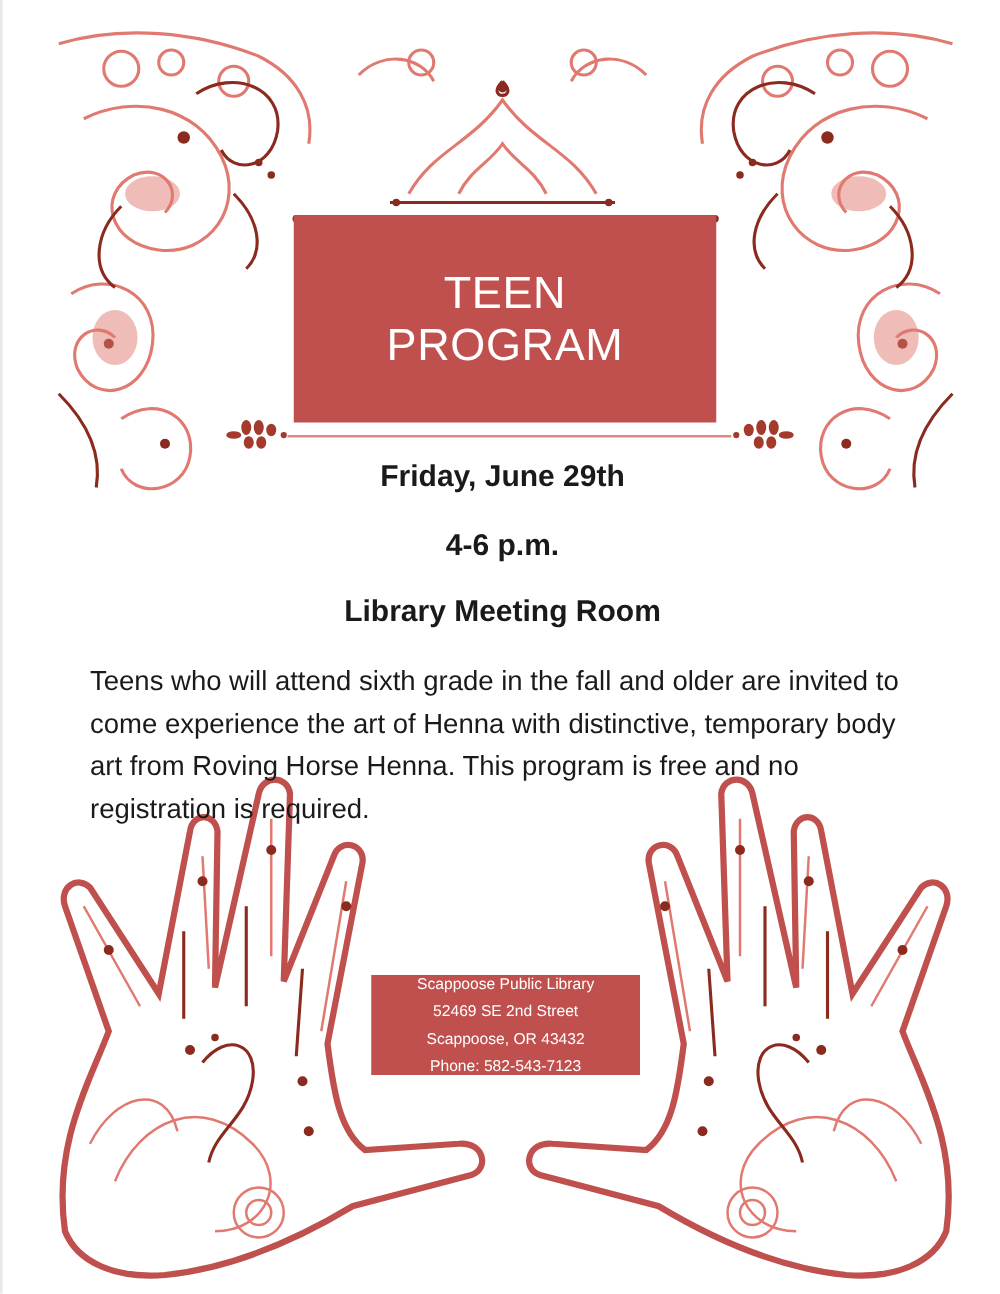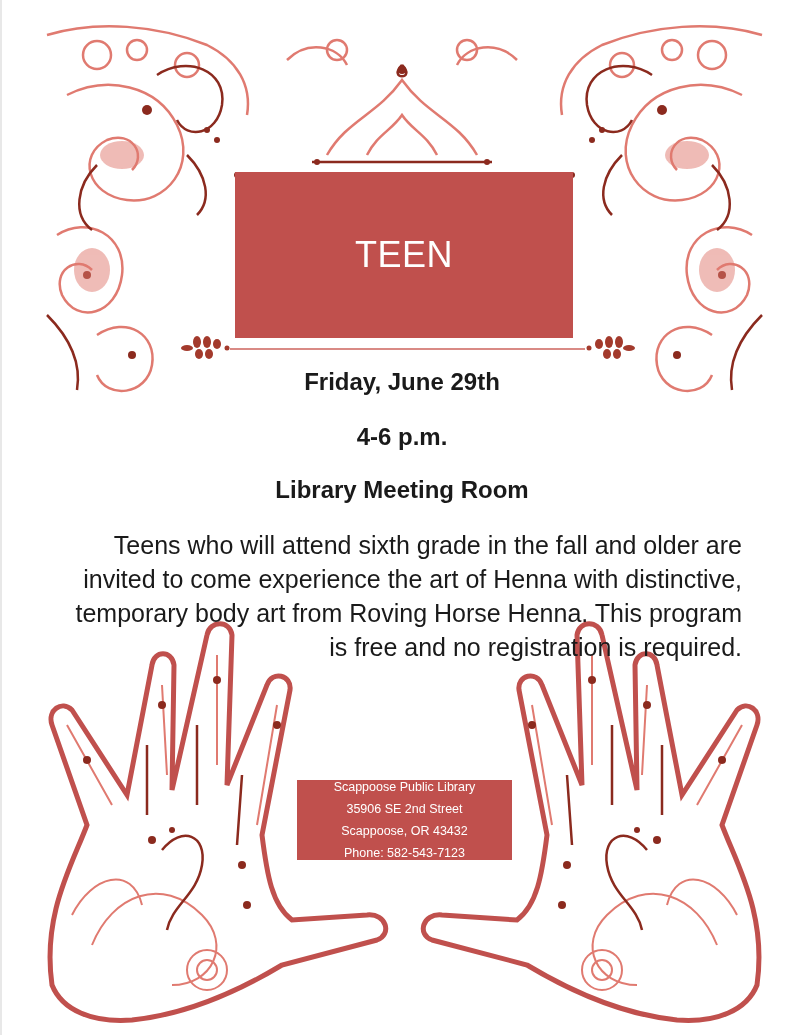--- a/index.html
+++ b/index.html
@@ -5,21 +5,21 @@
   html, body { margin: 0; padding: 0; background: #ffffff; }
   body { width: 800px; height: 1035px; position: relative; overflow: hidden;
          font-family: "Liberation Sans", "DejaVu Sans", sans-serif; }
   .page { position: absolute; left: 0; top: 0; width: 800px; height: 1035px; background: #fff; border-left: 2px solid #e8e8e8; box-sizing: border-box; }
   .art { position: absolute; }
   .title-box { position: absolute; left: 233px; top: 172px; width: 338px; height: 166px; background: #c0504d; color: #fff;
                display: flex; flex-direction: column; align-items: center; justify-content: center; }
   .title-line { font-size: 36px; line-height: 42px; letter-spacing: 0.5px; font-weight: normal; }
   .divider { position: absolute; left: 228px; top: 348px; width: 355px; height: 2px; background: #d98a85; }
   .detail { position: absolute; left: 0; width: 800px; text-align: center; color: #1a1a1a; font-weight: bold; font-size: 24px; }
-  .desc { position: absolute; left: 70px; top: 528px; width: 670px; text-align: right; color: #1a1a1a; font-size: 25px; line-height: 34px; }
+  .desc { position: absolute; left: 70px; top: 528px; width: 670px; text-align: left; color: #1a1a1a; font-size: 22px; line-height: 34px; }
   .addr-box { position: absolute; left: 295px; top: 780px; width: 215px; height: 80px; background: #c0504d; color: #fff;
               display: flex; flex-direction: column; justify-content: center; align-items: center; font-size: 12.5px; line-height: 22px; }
 </style>
 </head>
 <body>
 
 <div class="page">
 
   <svg class="art" style="left:35px;top:15px" width="230" height="390" viewBox="0 0 230 390">
     <g fill="none" stroke="#e07a70" stroke-width="2.5">
@@ -98,20 +98,21 @@
     </g>
     <g fill="#8b2a1e">
         <circle cx="135" cy="50" r="4"></circle>
         <circle cx="50" cy="142" r="3"></circle>
         <circle cx="220" cy="142" r="3"></circle>
       </g>
   </svg>
 
   <div class="title-box">
     <div class="title-line">TEEN</div>
+    <div class="title-line">PROGRAM</div>
   </div>
 
   <svg class="art" style="left:175px;top:332px" width="55" height="30" viewBox="0 0 55 30">
     <g fill="#a33a2c">
       <ellipse cx="10" cy="16" rx="6" ry="3"></ellipse>
         <ellipse cx="20" cy="10" rx="4" ry="6"></ellipse>
         <ellipse cx="30" cy="10" rx="4" ry="6"></ellipse>
       <ellipse cx="40" cy="12" rx="4" ry="5"></ellipse>
         <ellipse cx="22" cy="22" rx="4" ry="5"></ellipse>
         <ellipse cx="32" cy="22" rx="4" ry="5"></ellipse>
@@ -184,18 +185,18 @@
           <circle cx="210" cy="250" r="4"></circle>
           <circle cx="215" cy="290" r="4"></circle>
       </g>
     </g>
   </svg>
 
   <div class="desc">Teens who will attend sixth grade in the fall and older are invited to come experience the art of Henna with distinctive, temporary body art from Roving Horse Henna. This program is free and no registration is required.</div>
 
   <div class="addr-box">
     <div>Scappoose Public Library</div>
-    <div>35906 SE 2nd Street</div>
+    <div>52469 SE 2nd Street</div>
     <div>Scappoose, OR 43432</div>
     <div>Phone: 582-543-7123</div>
   </div>
 
 </div>
 
 </body></html>

